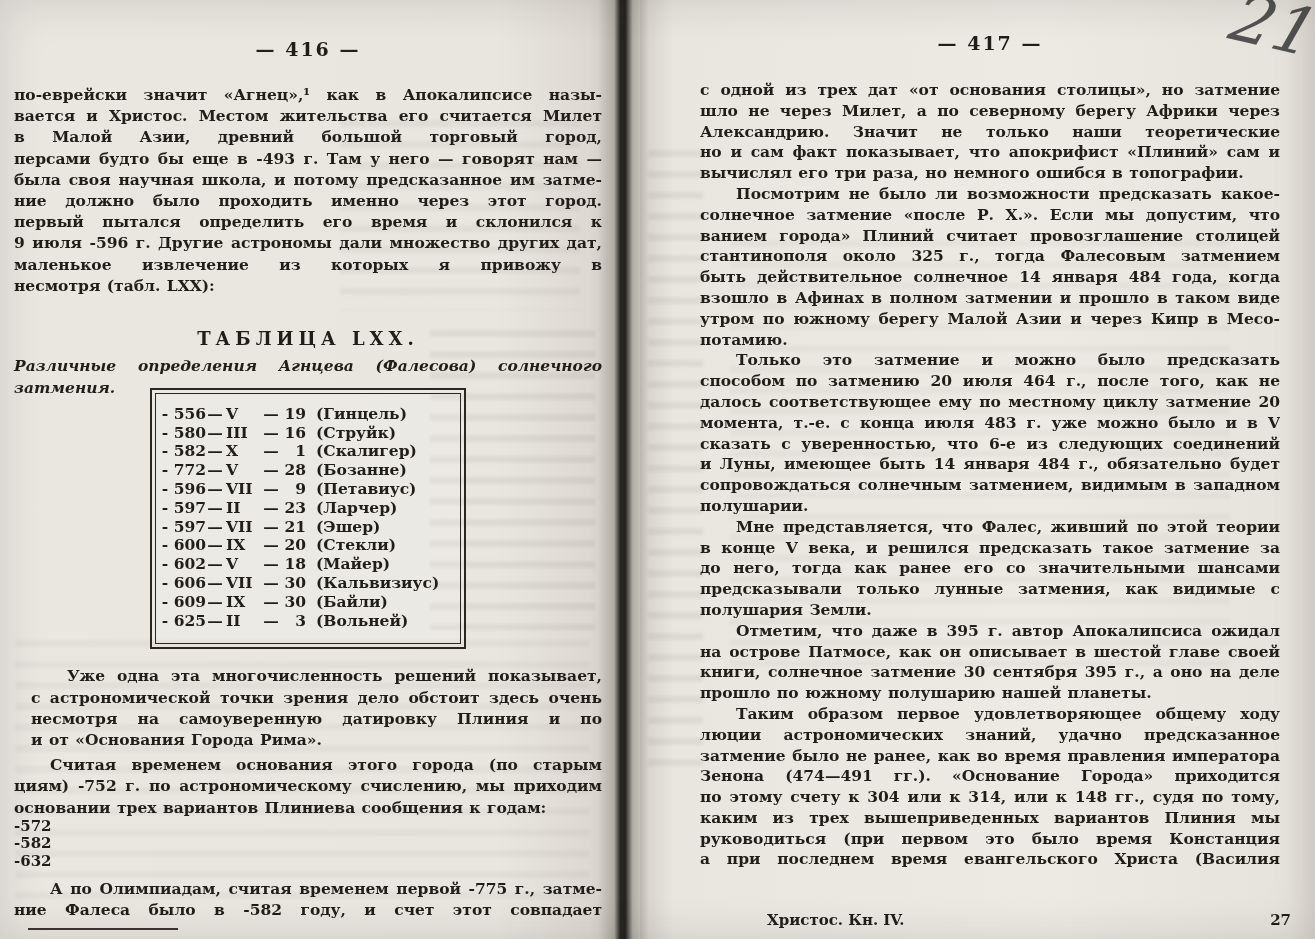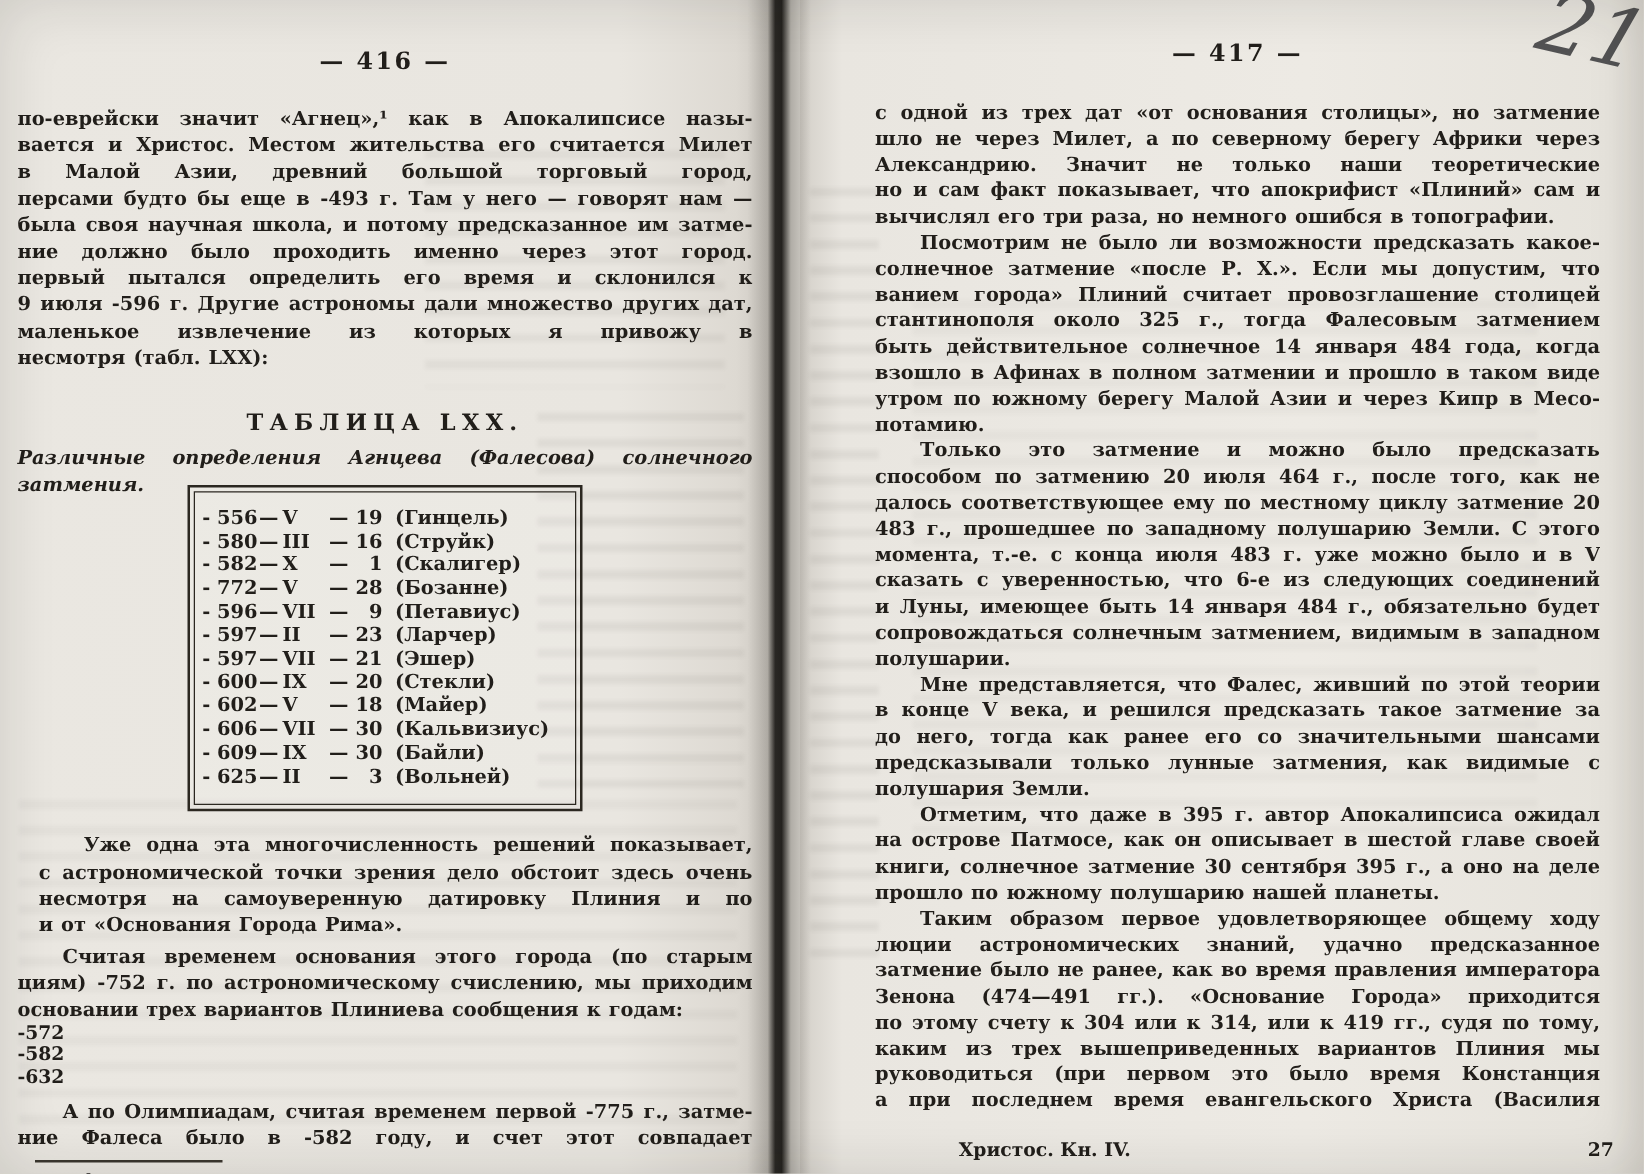--- a/index.html
+++ b/index.html
@@ -264,21 +264,20 @@
           <div class="line">стантинополя около 325 г., тогда Фалесовым затмением может</div>
           <div class="line">быть действительное солнечное 14 января 484 года, когда Солнце</div>
           <div class="line">взошло в Афинах в полном затмении и прошло в таком виде</div>
           <div class="line">утром по южному берегу Малой Азии и через Кипр в Месо-</div>
           <div class="line lastline">потамию.</div>
         </div>
         <div class="para">
           <div class="line indent">Только это затмение и можно было предсказать Метоновым</div>
           <div class="line">способом по затмению 20 июля 464 г., после того, как не оправ-</div>
           <div class="line">далось соответствующее ему по местному циклу затмение 20 июля</div>
-          <div class="line">483 г., прошедшее по западному полушарию Земли.  С этого</div>
           <div class="line">момента, т.-е. с конца июля 483 г. уже можно было и в V веке</div>
           <div class="line">сказать с уверенностью, что 6-е из следующих соединений Солнца</div>
           <div class="line">и Луны, имеющее быть 14 января 484 г., обязательно будет</div>
           <div class="line">сопровождаться солнечным затмением, видимым в западном</div>
           <div class="line lastline">полушарии.</div>
         </div>
         <div class="para">
           <div class="line indent">Мне представляется, что Фалес, живший по этой теории</div>
           <div class="line">в конце V века, и решился предсказать такое затмение за полгода</div>
           <div class="line">до него, тогда как ранее его со значительными шансами попадания</div>
@@ -289,21 +288,21 @@
           <div class="line indent">Отметим, что даже в 395 г. автор Апокалипсиса ожидал</div>
           <div class="line">на острове Патмосе, как он описывает в шестой главе своей</div>
           <div class="line">книги, солнечное затмение 30 сентября 395 г., а оно на деле</div>
           <div class="line lastline">прошло по южному полушарию нашей планеты.</div>
         </div>
         <div class="para">
           <div class="line indent">Таким образом первое удовлетворяющее общему ходу эво-</div>
           <div class="line">люции астрономических знаний, удачно предсказанное солнечное</div>
           <div class="line">затмение было не ранее, как во время правления императора</div>
           <div class="line">Зенона (474—491 гг.).  «Основание Города» приходится отнести</div>
-          <div class="line">по этому счету к 304 или к 314, или к 419 гг., судя по тому,</div>
+          <div class="line">по этому счету к 304 или к 314, или к 148 гг., судя по тому,</div>
           <div class="line">каким из трех вышеприведенных вариантов Плиния мы будем</div>
           <div class="line">руководиться (при первом это было время Констанция Хлора,</div>
           <div class="line">а при последнем время евангельского Христа (Василия Великого).</div>
         </div>
       </div>
   </div>
   <div class="rp-footer">
     <span class="fl">Христос. Кн. IV.</span>
     <span class="fr">27</span>
   </div>

